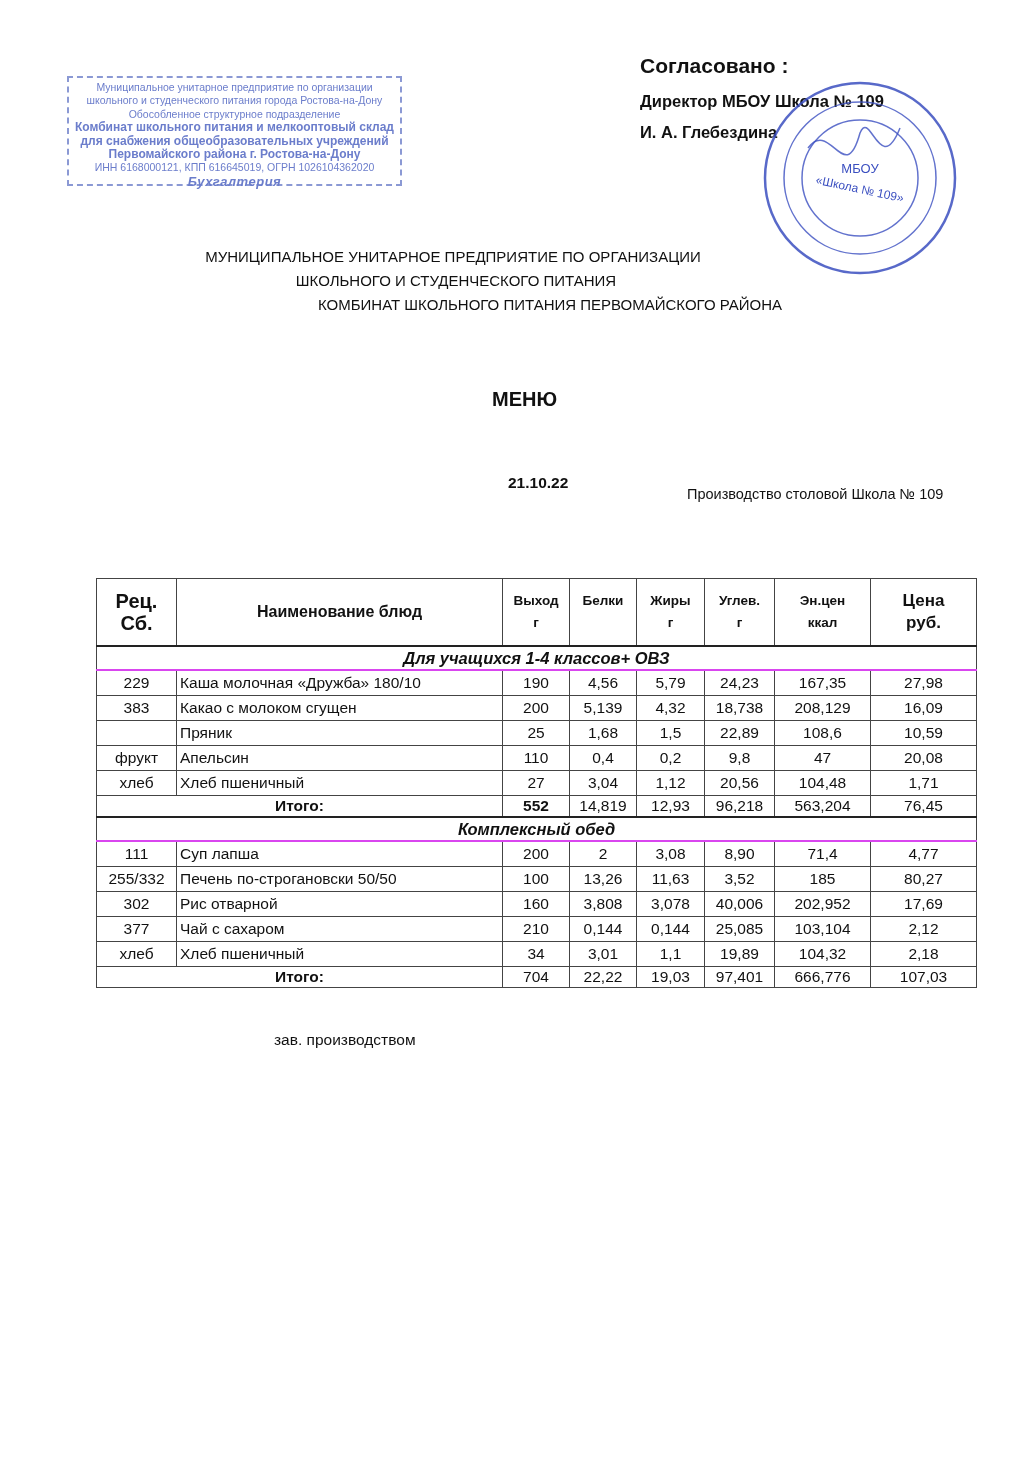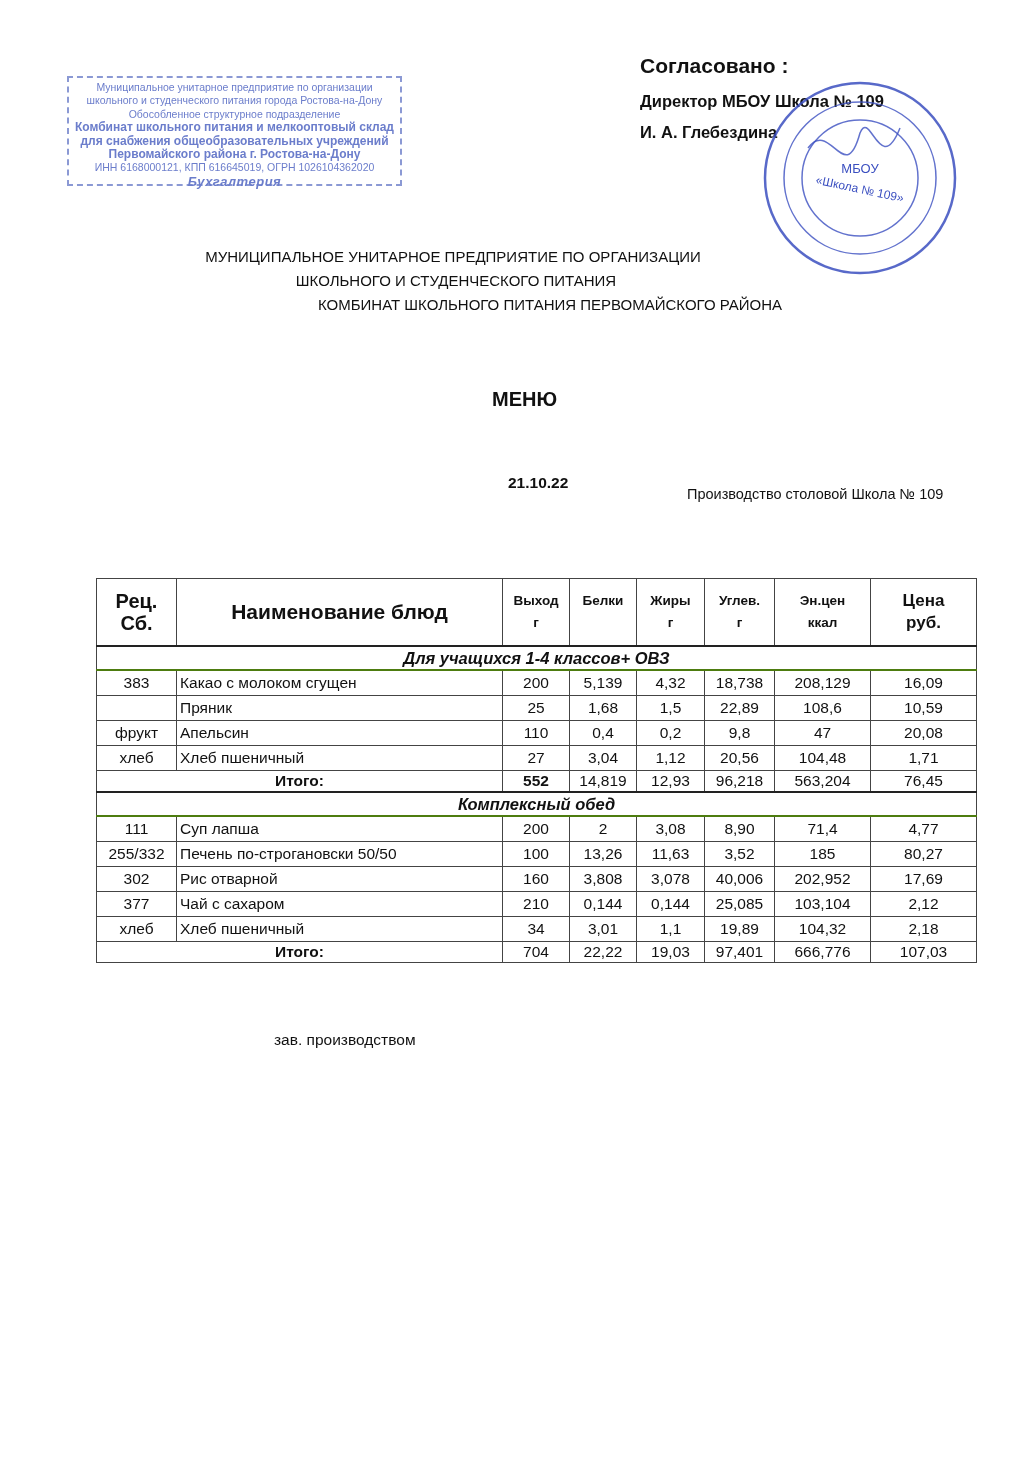--- a/index.html
+++ b/index.html
@@ -31,27 +31,27 @@
   
   table.menu {
     position: absolute; left: 96px; top: 578px; width: 880px;
     border-collapse: collapse; font-size: 15.5px; table-layout: fixed;
   }
   table.menu td, table.menu th {
     border: 1px solid #444; padding: 0 2px; text-align: center; white-space: nowrap;
     overflow: hidden;
   }
   table.menu th { font-weight: bold; font-size: 13.5px; height: 66px; line-height: 22px; }
-  table.menu th.name-h { font-size: 21px; }
+  table.menu th.name-h { font-size: 16px; }
   table.menu th.price-h { font-size: 17px; }
   table.menu th.rec-h { font-size: 20px; }
   table.menu td.name { text-align: left; padding-left: 3px; }
   table.menu tr.section td {
     font-style: italic; font-weight: bold; font-size: 16.5px; height: 22px;
-    border-top: 2px solid #222; border-bottom: 2px solid #4d7c0f;
+    border-top: 2px solid #222; border-bottom: 2px solid #d946ef;
   }
   table.menu tr.item td { height: 24px; }
   table.menu tr.total td { height: 20px; }
   table.menu tr.total td.label { font-weight: bold; }
   table.menu .bold { font-weight: bold; }
   .footer-sign { left: 274px; top: 1031px; font-size: 15.5px; }
 </style>
 </head>
 <body>
 
@@ -110,20 +110,30 @@
       <th class="price-h"><span>Цена</span><br><span>руб.</span></th>
     </tr>
   </thead>
   <tbody>
     <tr class="section">
       <td colspan="8">Для учащихся 1-4 классов+ ОВЗ</td>
     </tr>
   </tbody>
   <tbody id="breakfast-body">
       <tr class="item">
+        <td>229</td>
+        <td class="name">Каша молочная «Дружба»  180/10</td>
+        <td>190</td>
+        <td>4,56</td>
+        <td>5,79</td>
+        <td>24,23</td>
+        <td>167,35</td>
+        <td>27,98</td>
+      </tr>
+      <tr class="item">
         <td>383</td>
         <td class="name">Какао с молоком сгущен</td>
         <td>200</td>
         <td>5,139</td>
         <td>4,32</td>
         <td>18,738</td>
         <td>208,129</td>
         <td>16,09</td>
       </tr>
       <tr class="item">

